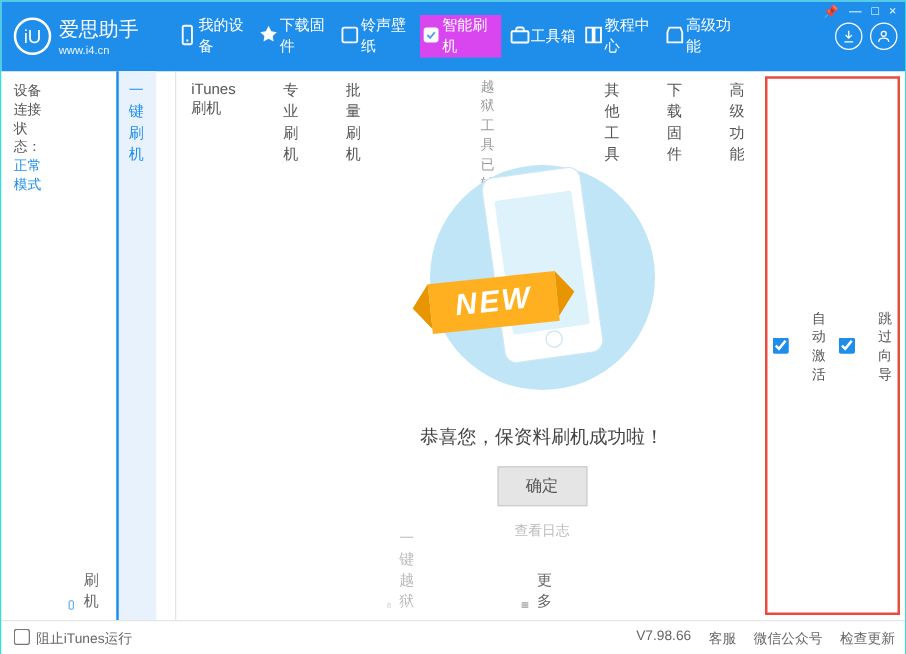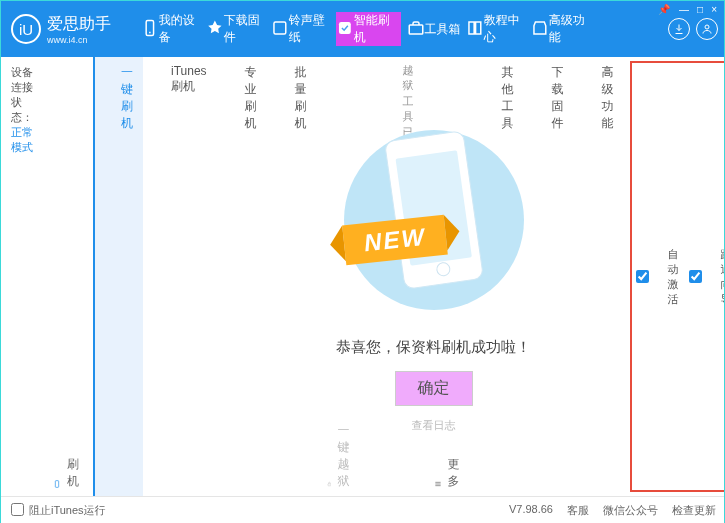--- a/index.html
+++ b/index.html
@@ -18,31 +18,31 @@
 .win-controls{position:absolute;top:4px;right:8px;display:flex;gap:8px;color:#fff;font-size:10px}
 .win-controls span{cursor:pointer}
 .circ-btn{width:22px;height:22px;border:1.5px solid #fff;border-radius:50%;display:flex;align-items:center;justify-content:center;cursor:pointer}
 .body{flex:1;display:flex;min-height:0}
 .sidebar{width:140px;border-right:1px solid #e5e5e5;display:flex;flex-direction:row;font-size:12px;color:#555}
 .conn-status{padding:8px 10px;font-size:11px}
 .conn-status .v{color:#1f8eea}
 .sb-group{padding:6px 10px;display:flex;align-items:flex-end;color:#666;font-size:12px}
 .sb-group svg{margin-right:6px}
 .sb-item{padding:7px 10px 7px 28px;cursor:pointer;color:#555}
-.sb-item.active{background:#e8f2fd;color:#1f8eea;border-left:2px solid #1f8eea;padding-left:26px}
+.sb-item.active{background:#e8f2fd;color:#1f8eea;border-left:2px solid #1f8eea;padding-left:8px}
 .sb-note{padding:6px 10px 6px 36px;color:#999;font-size:11px;line-height:1.4}
 .sb-locked{color:#bbb}
 .checks{border:2px solid #e74c3c;margin:4px 6px;padding:6px 4px;display:flex;gap:10px;font-size:11px}
 .checks label{display:flex;align-items:center;gap:19px;cursor:pointer}
 .checks input{accent-color:#1f8eea}
 .device{padding:6px 10px}
 .device .dn{color:#1f8eea;font-size:16px;display:flex;align-items:center;gap:4px}
 .main{flex:1;display:flex;flex-direction:column;align-items:center;justify-content:center;position:relative}
 .success-msg{font-size:15px;color:#444;margin-top:18px}
-.ok-btn{margin-top:14px;padding:6px 22px;border:1px solid #ccc;background:#f0abfc;font-size:16px;cursor:pointer;color:#555}
+.ok-btn{margin-top:14px;padding:6px 22px;border:1px solid #ccc;background:#e5e5e5;font-size:13px;cursor:pointer;color:#555}
 .log-link{margin-top:12px;font-size:11px;color:#bbb;cursor:pointer}
 .phone-illus{position:relative;width:200px;height:200px}
 .circle-bg{width:180px;height:180px;background:#bfe5f7;border-radius:50%;position:absolute;left:10px;top:10px}
 .phone{position:absolute;left:60px;top:15px;width:80px;height:150px;background:#fff;border-radius:10px;border:1px solid #d0e8f5;transform:rotate(-8deg)}
 .phone::before{content:"";position:absolute;top:18px;left:8px;right:8px;bottom:22px;background:#def2fc;border-radius:2px}
 .phone::after{content:"";position:absolute;bottom:7px;left:50%;width:12px;height:12px;margin-left:-6px;border:1px solid #cde3f0;border-radius:50%}
 .ribbon{position:absolute;left:10px;top:100px;transform:rotate(-6deg)}
 .ribbon-main{background:#ffb020;color:#fff;font-weight:900;font-size:24px;letter-spacing:2px;padding:6px 20px;font-style:italic;position:relative}
 .ribbon-main::before,.ribbon-main::after{content:"";position:absolute;top:0;border-top:18px solid transparent;border-bottom:18px solid transparent}
 .ribbon-main::before{left:-14px;border-right:14px solid #e89500}

